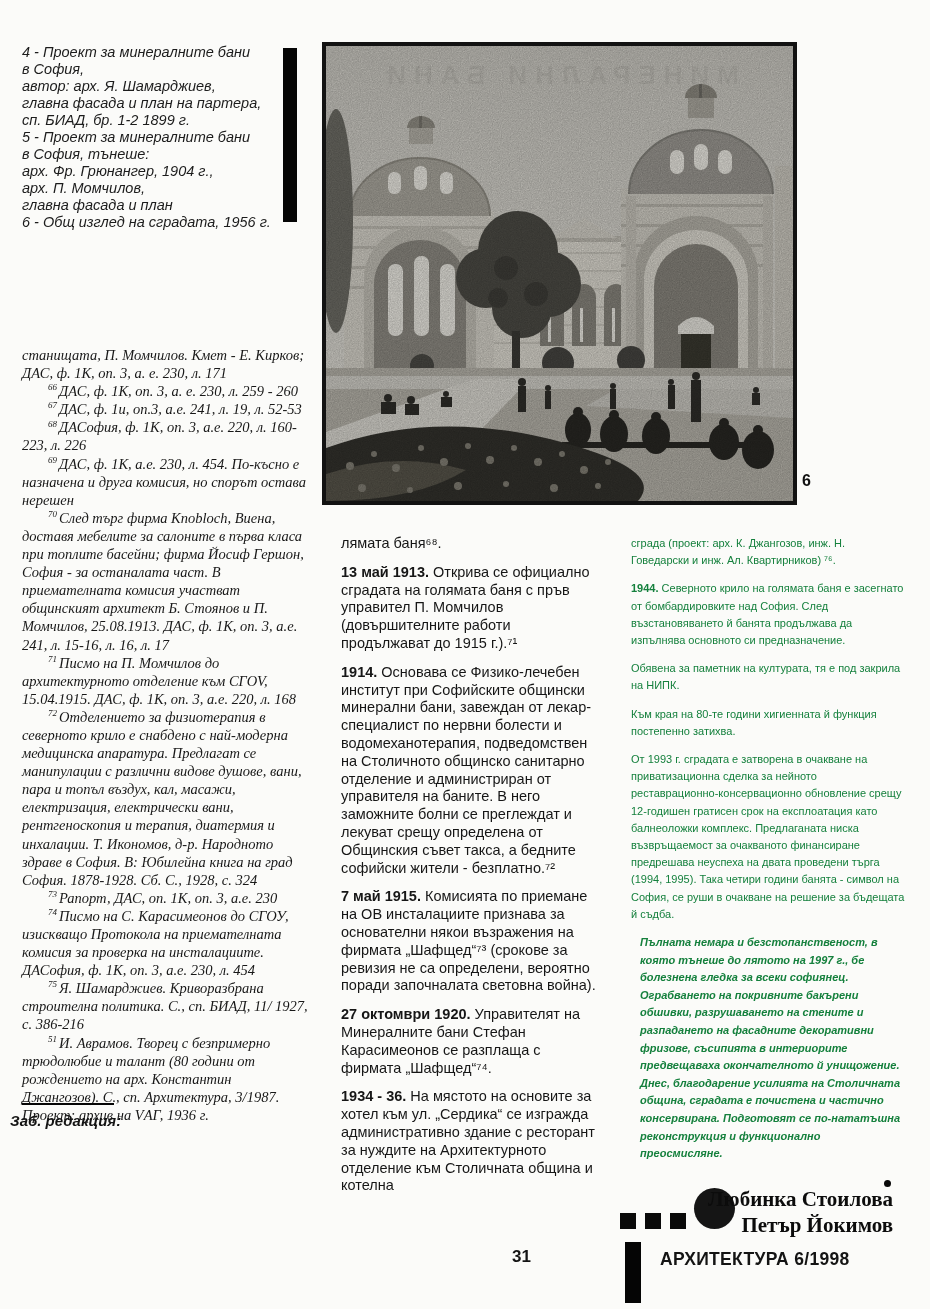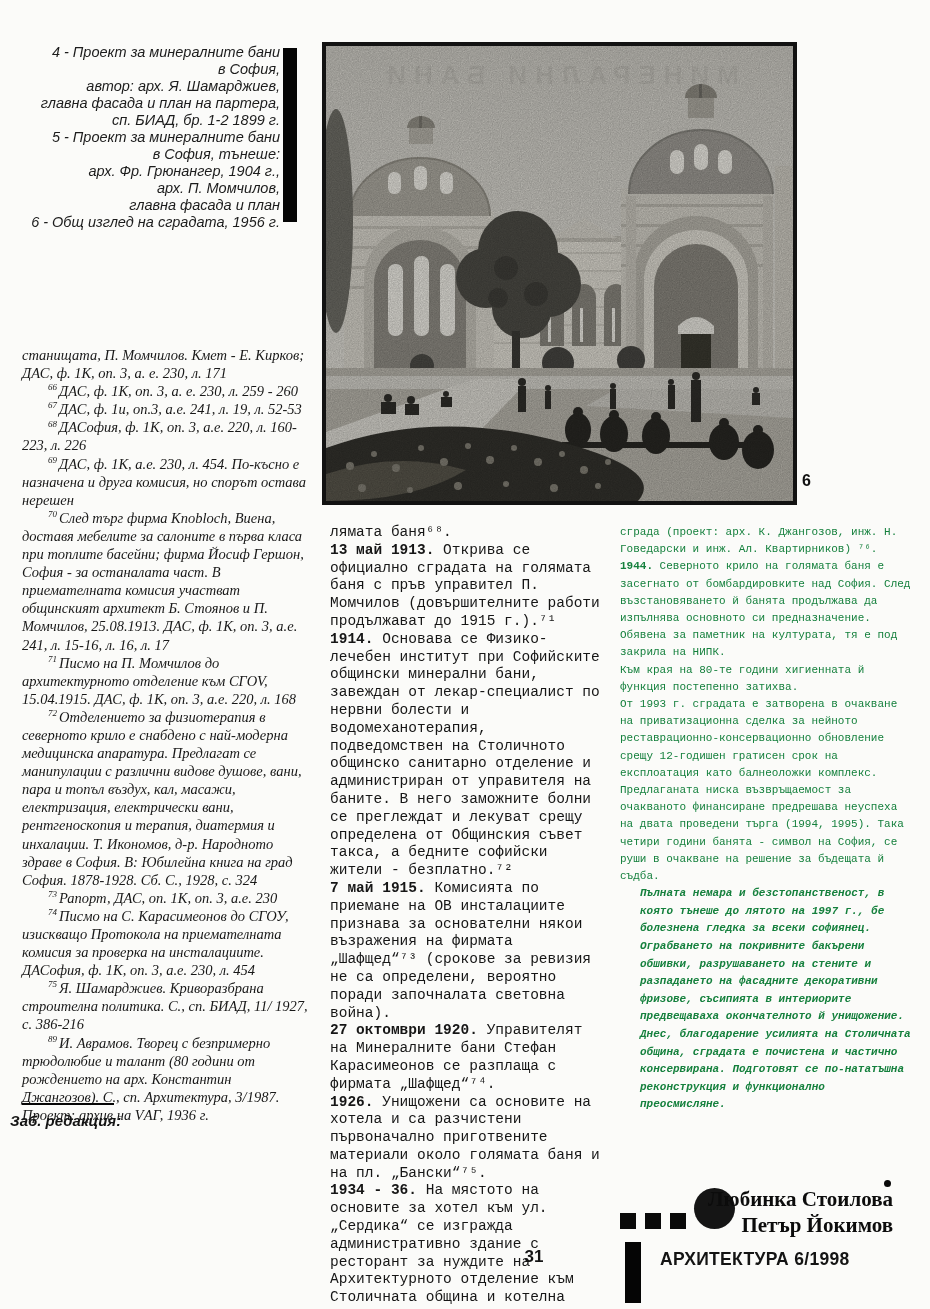--- a/index.html
+++ b/index.html
@@ -7,21 +7,21 @@
     width:930px;height:1309px;position:relative;
     background:#fbfbf9;color:#141414;
     font-family:"Liberation Sans",sans-serif;
     -webkit-font-smoothing:antialiased;
     overflow:hidden;
   }
   
   .caption{
     position:absolute;left:22px;top:44px;width:258px;
     font-style:italic;font-size:14.5px;line-height:17px;
-    text-align:right;color:#1c1c1c;
+    color:#1c1c1c;
   }
   .cap-bar{
     position:absolute;left:283px;top:48px;width:14px;height:174px;background:#050505;
   }
   
   .photo-fig{
     position:absolute;left:322px;top:42px;width:475px;height:463px;
     border:4px solid #121212;box-sizing:border-box;background:#cfcdc6;
   }
   .photo-fig svg{display:block;width:100%;height:100%;}
@@ -46,37 +46,37 @@
   .editor-note .en-body{font-style:italic;font-size:13px;line-height:19px;margin:0;color:#222;}
   
   .mid-col{
     position:absolute;left:330px;top:524px;width:277px;
     font-size:14.5px;line-height:17.8px;color:#161616;
   }
   .right-col{
     position:absolute;left:620px;top:524px;width:297px;
     font-size:11px;line-height:17.2px;color:#15803d;
   }
-  .mid-col p,.right-col p{margin:0;font-family:Liberation Mono, monospace;}
+  .mid-col p,.right-col p{margin:11px;}
   .mid-col b,.right-col b{font-weight:bold;}
   .right-col p.emph{
     margin-left:20px;font-weight:bold;font-style:italic;line-height:17.6px;
   }
   
   .end-dot{position:absolute;left:884px;top:1180px;width:7px;height:7px;border-radius:50%;background:#090909;}
   .sig-circle{position:absolute;left:694px;top:1188px;width:41px;height:41px;border-radius:50%;background:#151515;}
   .sig-squares{position:absolute;left:620px;top:1213px;display:flex;gap:9px;}
   .sig-squares i{display:block;width:16px;height:16px;background:#0a0a0a;}
   .authors{
     position:absolute;left:640px;top:1186px;width:253px;text-align:right;
     font-family:"Liberation Serif",serif;font-weight:bold;
     font-size:21px;line-height:26px;color:#0c0c0c;
   }
   
-  .page-num{position:absolute;left:512px;top:1247px;width:44px;text-align:center;font-weight:bold;font-size:17px;}
+  .page-num{position:absolute;left:512px;top:1247px;width:44px;text-align:left;font-weight:bold;font-size:17px;}
   .footer-bar{position:absolute;left:625px;top:1242px;width:16px;height:61px;background:#050505;}
   .journal{position:absolute;left:660px;top:1249px;font-weight:bold;font-size:17.5px;letter-spacing:0.3px;}
 </style>
 </head>
 <body>
 
 <div class="caption">
 
     <div class="cap-line">4 - Проект за минералните бани</div>
 
@@ -307,21 +307,21 @@
     <p class="fn"><sup>71</sup><span>Писмо на П. Момчилов до архитектурното отделение към СГОV, 15.04.1915. ДАС, ф. 1К, оп. 3, а.е. 220, л. 168</span></p>
 
     <p class="fn"><sup>72</sup><span>Отделението за физиотерапия в северното крило е снабдено с най-модерна медицинска апаратура. Предлагат се манипулации с различни видове душове, вани, пара и топъл въздух, кал, масажи, електризация, електрически вани, рентгеноскопия и терапия, диатермия и инхалации. Т. Икономов, д-р. Народното здраве в София. В: Юбилейна книга на град София. 1878-1928. Сб. С., 1928, с. 324</span></p>
 
     <p class="fn"><sup>73</sup><span>Рапорт, ДАС, оп. 1К, оп. 3, а.е. 230</span></p>
 
     <p class="fn"><sup>74</sup><span>Писмо на С. Карасимеонов до СГОУ, изискващо Протокола на приемателната комисия за проверка на инсталациите. ДАСофия, ф. 1К, оп. 3, а.е. 230, л. 454</span></p>
 
     <p class="fn"><sup>75</sup><span>Я. Шамарджиев. Криворазбрана строителна политика. С., сп. БИАД, 11/ 1927, с. 386-216</span></p>
 
-    <p class="fn"><sup>89</sup><span>И. Аврамов. Творец  с безпримерно трюдолюбие и талант (80 години от рождението на арх. Константин Джангозов). С., сп. Архитектура, 3/1987. Проект: архив на VАГ, 1936 г.</span></p>
+    <p class="fn"><sup>51</sup><span>И. Аврамов. Творец  с безпримерно трюдолюбие и талант (80 години от рождението на арх. Константин Джангозов). С., сп. Архитектура, 3/1987. Проект: архив на VАГ, 1936 г.</span></p>
   </div>
 
 <div class="note-rule"></div>
 <div class="editor-note">
   <p class="en-title">Заб. редакция:</p>
 </div>
 
 <div class="mid-col">
 
     <p class="para cont"><span>лямата баня⁶⁸.</span></p>
@@ -329,21 +329,20 @@
 
 
     <p class="para"><b>13 май 1913.</b><span> Открива се официално сградата на голямата баня с пръв управител П. Момчилов (довършителните работи продължават до 1915 г.).⁷¹</span></p>
 
     <p class="para"><b>1914.</b><span> Основава се Физико-лечебен институт при Софийските общински минерални бани, завеждан от лекар-специалист по нервни болести и водомеханотерапия, подведомствен на Столичното общинско санитарно отделение и администриран от управителя на баните. В него заможните болни се преглеждат и лекуват срещу определена от Общинския съвет такса, а бедните софийски жители - безплатно.⁷²</span></p>
 
     <p class="para"><b>7 май 1915.</b><span> Комисията по приемане на ОВ инсталациите признава за основателни някои възражения на фирмата „Шафщед“⁷³ (срокове за ревизия не са определени, вероятно поради започналата световна война).</span></p>
 
     <p class="para"><b>27 октомври 1920.</b><span> Управителят на Минералните бани Стефан Карасимеонов се разплаща с фирмата „Шафщед“⁷⁴.</span></p>
 
-    <p class="para"><b>1926.</b><span> Унищожени са основите на хотела и са разчистени първоначално приготвените материали около голямата баня  и на пл. „Бански“⁷⁵.</span></p>
 
     <p class="para"><b>1934 - 36.</b><span> На мястото на основите за хотел към ул. „Сердика“ се изгражда административно здание с ресторант за нуждите на Архитектурното отделение към Столичната община и котелна</span></p>
   </div>
 
 <div class="right-col">
 
     <p class="para cont"><span>сграда (проект: арх. К. Джангозов, инж. Н. Говедарски и инж. Ал. Квартирников) ⁷⁶.</span></p>
 
     <p class="para"><b>1944.</b><span> Северното крило на голямата баня е засегнато от бомбардировките над София. След възстановяването й банята продължава да изпълнява основното си предназначение.</span></p>
 

